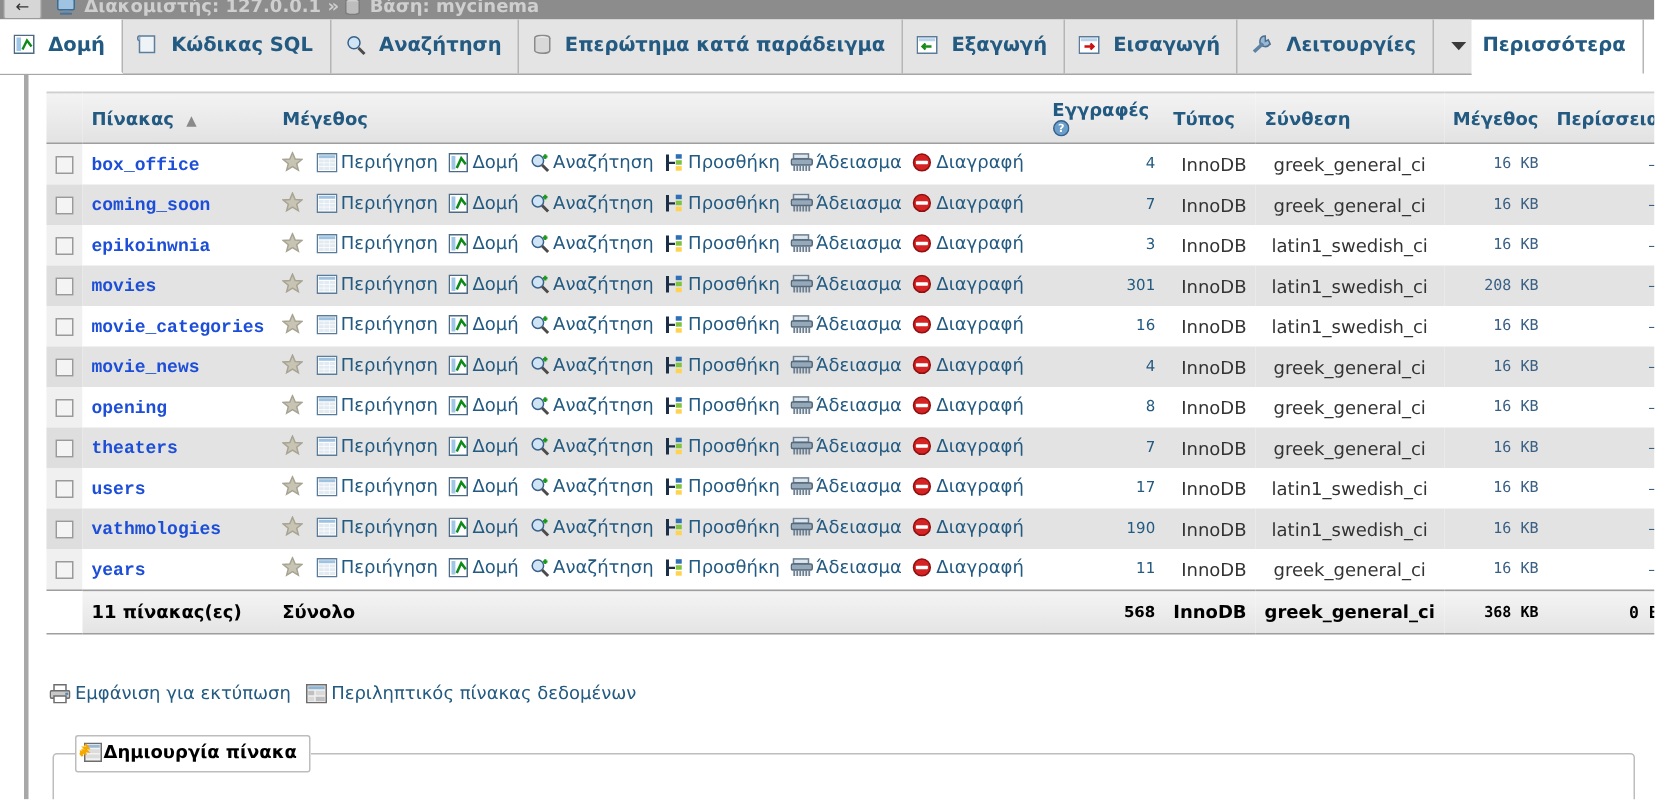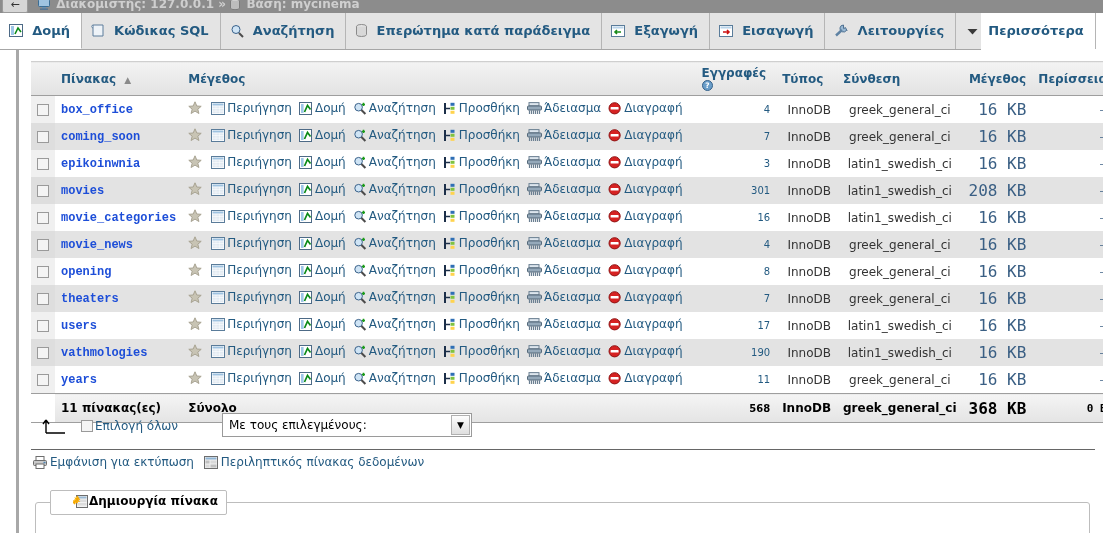--- a/index.html
+++ b/index.html
@@ -110,21 +110,21 @@
   }
   tr.odd td { background: #ffffff; }
   tr.even td { background: #e3e3e3; }
   td.tname { font-weight: bold; color: #1d4ed8; padding-left: 6px; font-family: Liberation Mono, monospace; }
   td.cbx { width: 16px; padding-left: 8px; background: #f0f0f0 !important; }
   tr.even td.cbx { background: #dedede !important; }
   td.acts { padding-left: 4px; }
   td.num { text-align: right; color: #235a81; font-size: 10px; font-family: "DejaVu Sans", sans-serif; }
   td.typ { color: #333; text-align: right; }
   td.col { color: #333; text-align: center; }
-  td.size { text-align: right; color: #3a5f84; font-family: "DejaVu Sans Mono", monospace; font-size: 16px; }
+  td.size { text-align: right; color: #3a5f84; font-family: "DejaVu Sans Mono", monospace; font-size: 10px; }
   td.ovh { text-align: right; color: #3a5f84; font-family: "DejaVu Sans Mono", monospace; font-size: 11px; padding-right: 10px; }
 
   tr.sum td {
     background: linear-gradient(#f4f4f4, #e4e4e4);
     border-top: 1px solid #9e9e9e;
     border-bottom: 1px solid #9e9e9e;
     font-weight: bold;
     color: #000;
     height: 22px;
   }
@@ -198,21 +198,21 @@
     width: 1055px; height: 60px;
     border: 1px solid #bdbdbd;
     border-radius: 3px;
     margin: 0;
     padding: 0;
     box-sizing: border-box;
     background: #fff;
   }
   fieldset.create legend {
     margin-left: 14px;
-    padding: 3px 8px 3px 22px;
+    padding: 3px 8px 3px 2px;
     border: 1px solid #bdbdbd;
     border-radius: 2px;
     background: #fff;
     font-size: 12px;
     font-weight: bold;
     color: #000;
   }
   fieldset.create legend .ic { display:inline-block; vertical-align: -3px; margin-right:1px;}
   svg { display: block; }
   .ic svg, .ticon svg { display: inline-block; }
@@ -860,34 +860,20 @@
           <td>Σύνολο</td>
           <td class="num">568</td>
           <td class="typ">InnoDB</td>
           <td class="col">greek_general_ci</td>
           <td class="size">368 KB</td>
           <td class="ovh">0 B</td>
         </tr>
       </tfoot>
     </table>
 
-    <div class="footbar">
-      <span class="arrowmark">
-        <svg width="26" height="18" viewBox="0 0 26 18">
-            <path d="M5 17 V4 M5 4 L2 8 M5 4 L8 8 M5 17 H24" stroke="#000" stroke-width="1.4" fill="none"></path>
-          </svg>
-      </span>
-      <span class="selall">
-        <span class="cb"></span><span>Επιλογή όλων</span>
-      </span>
-      <div class="wsel">
-        <span>Με τους επιλεγμένους:</span>
-        <span class="drop">▼</span>
-      </div>
-    </div>
 
     <div class="printrow">
       <a>
         <span class="ic">
           <svg width="14" height="13" viewBox="0 0 14 13">
               <rect x="3" y="0.5" width="8" height="4" fill="#fff" stroke="#6d6d6d"></rect>
               <rect x="0.5" y="4.5" width="13" height="5" rx="1" fill="#c9c9c9" stroke="#6d6d6d"></rect>
               <rect x="3" y="8" width="8" height="4.5" fill="#fff" stroke="#6d6d6d"></rect>
               <rect x="10.5" y="5.8" width="2" height="1.4" fill="#4e86b5"></rect>
             </svg>

